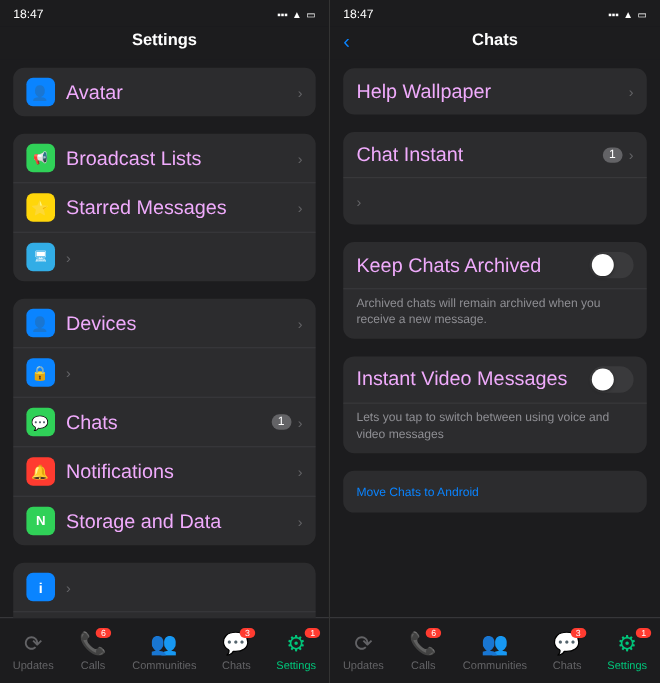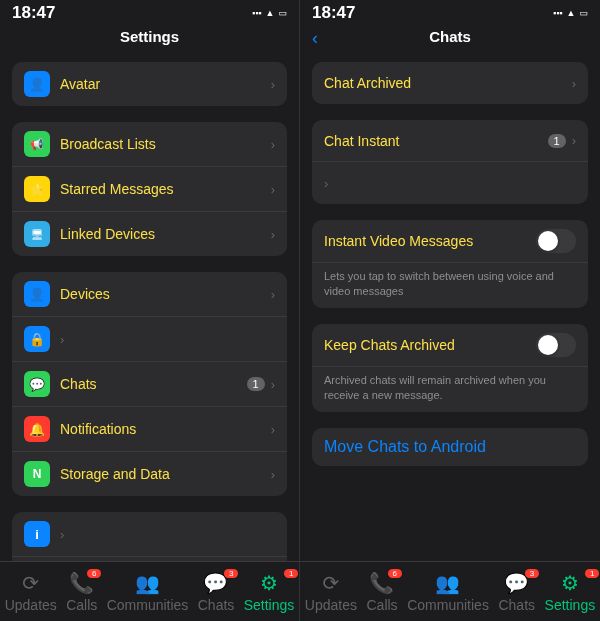--- a/index.html
+++ b/index.html
@@ -36,22 +36,22 @@
     
     .status-bar {
       display: flex;
       justify-content: space-between;
       align-items: center;
       padding: 4px 12px 2px;
       background: #1c1c1e;
       height: 24px;
     }
     .status-time {
-      font-size: 17px;
-      font-weight: 700;
+      font-size: 11px;
+      font-weight: 400;
       color: #fff;
     }
     .status-icons {
       display: flex;
       align-items: center;
       gap: 4px;
     }
     .status-icons span {
       font-size: 9px;
       color: #fff;
@@ -114,22 +114,22 @@
       align-items: center;
       justify-content: center;
       margin-right: 10px;
       flex-shrink: 0;
       font-size: 13px;
       color: #fff;
     }
 
     .cell-label {
       flex: 1;
-      font-size: 14px;
-      color: #fde047;
+      font-size: 18px;
+      color: #f0abfc;
     }
 
     .cell-chevron {
       color: #636366;
       font-size: 13px;
     }
 
     .cell-badge {
       background: #636366;
       border-radius: 10px;
@@ -180,21 +180,21 @@
       position: relative;
     }
     .nav-icon {
       font-size: 20px;
       color: #636366;
     }
     .nav-icon.active {
       color: #00c57a;
     }
     .nav-label {
-      font-size: 14px;
+      font-size: 10px;
       color: #636366;
     }
     .nav-label.active {
       color: #00c57a;
     }
     .nav-badge {
       position: absolute;
       top: -2px;
       right: -4px;
       background: #ff3b30;
@@ -216,21 +216,21 @@
 
     
     .link-cell {
       background: #2c2c2e;
       border-radius: 10px;
       padding: 10px 12px;
       margin-bottom: 8px;
       cursor: pointer;
     }
     .link-text {
-      font-size: 16px;
+      font-size: 11px;
       color: #0a84ff;
     }
 
     
     .bg-blue    { background: #0a84ff; }
     .bg-green   { background: #30d158; }
     .bg-yellow  { background: #ffd60a; }
     .bg-teal    { background: #32ade6; }
     .bg-red     { background: #ff3b30; }
   </style>
@@ -267,21 +267,20 @@
         <span class="cell-label">Broadcast Lists</span>
         <span class="cell-chevron">›</span>
       </div>
       <div class="cell">
         <div class="cell-icon bg-yellow">⭐</div>
         <span class="cell-label">Starred Messages</span>
         <span class="cell-chevron">›</span>
       </div>
       <div class="cell">
         <div class="cell-icon bg-teal" style="font-size:10px;">🖥</div>
-        <span class="cell-label">Linked Devices</span>
         <span class="cell-chevron">›</span>
       </div>
     </div>
 
     <div class="cell-group">
       <div class="cell">
         <div class="cell-icon bg-blue">👤</div>
         <span class="cell-label">Devices</span>
         <span class="cell-chevron">›</span>
       </div>
@@ -360,57 +359,57 @@
 
   <div class="header">
     <span class="back-btn">‹</span>
     <span class="header-title">Chats</span>
   </div>
 
   <div class="content">
 
     <div class="cell-group">
       <div class="cell">
-        <span class="cell-label">Chat Archived</span>
+        <span class="cell-label">Help Wallpaper</span>
         <span class="cell-chevron">›</span>
       </div>
     </div>
 
 
     <div class="cell-group">
       <div class="cell">
         <span class="cell-label">Chat Instant</span>
         <span class="cell-badge">1</span>
         <span class="cell-chevron">›</span>
       </div>
       <div class="cell">
         <span class="cell-chevron">›</span>
       </div>
+    </div>
+
+    <div class="cell-group">
+      <div class="cell">
+        <span class="cell-label">Keep Chats Archived</span>
+        <div class="toggle">
+          <div class="toggle-knob"></div>
+        </div>
+      </div>
+      <div class="cell-desc">Archived chats will remain archived when you receive a new message.</div>
     </div>
 
     <div class="cell-group">
       <div class="cell">
         <span class="cell-label">Instant Video Messages</span>
         <div class="toggle">
           <div class="toggle-knob"></div>
         </div>
       </div>
       <div class="cell-desc">Lets you tap to switch between using voice and video messages</div>
     </div>
 
-    <div class="cell-group">
-      <div class="cell">
-        <span class="cell-label">Keep Chats Archived</span>
-        <div class="toggle">
-          <div class="toggle-knob"></div>
-        </div>
-      </div>
-      <div class="cell-desc">Archived chats will remain archived when you receive a new message.</div>
-    </div>
-
     <div class="link-cell">
       <span class="link-text">Move Chats to Android</span>
     </div>
 
   </div>
 
   <div class="bottom-nav">
     <div class="nav-item">
       <span class="nav-icon">⟳</span>
       <span class="nav-label">Updates</span>

